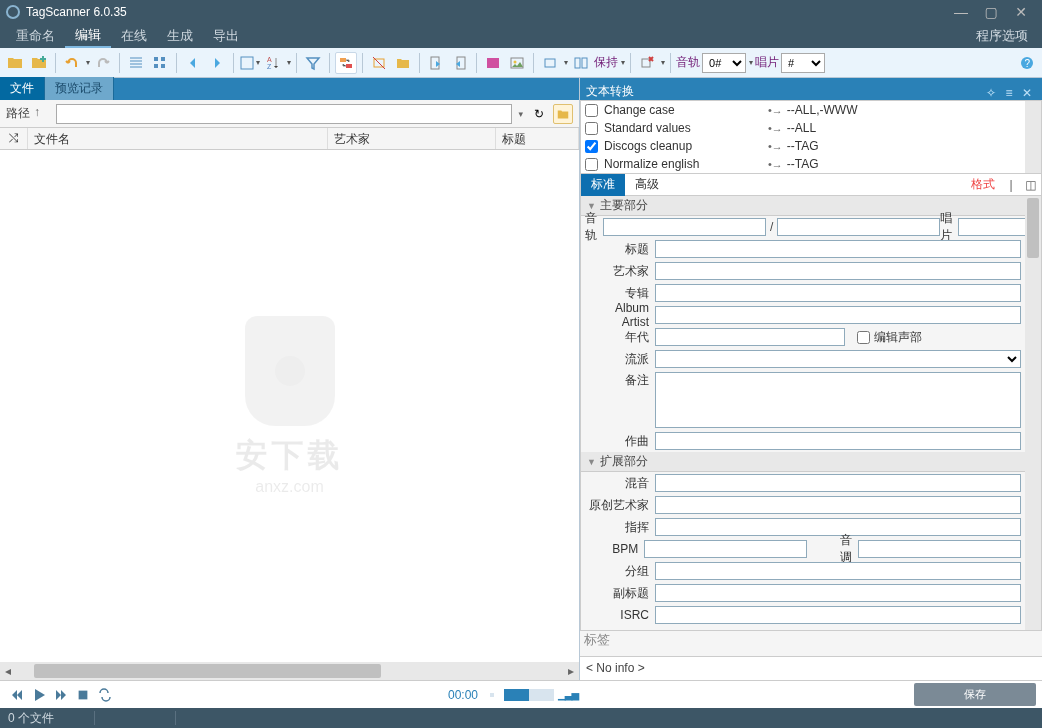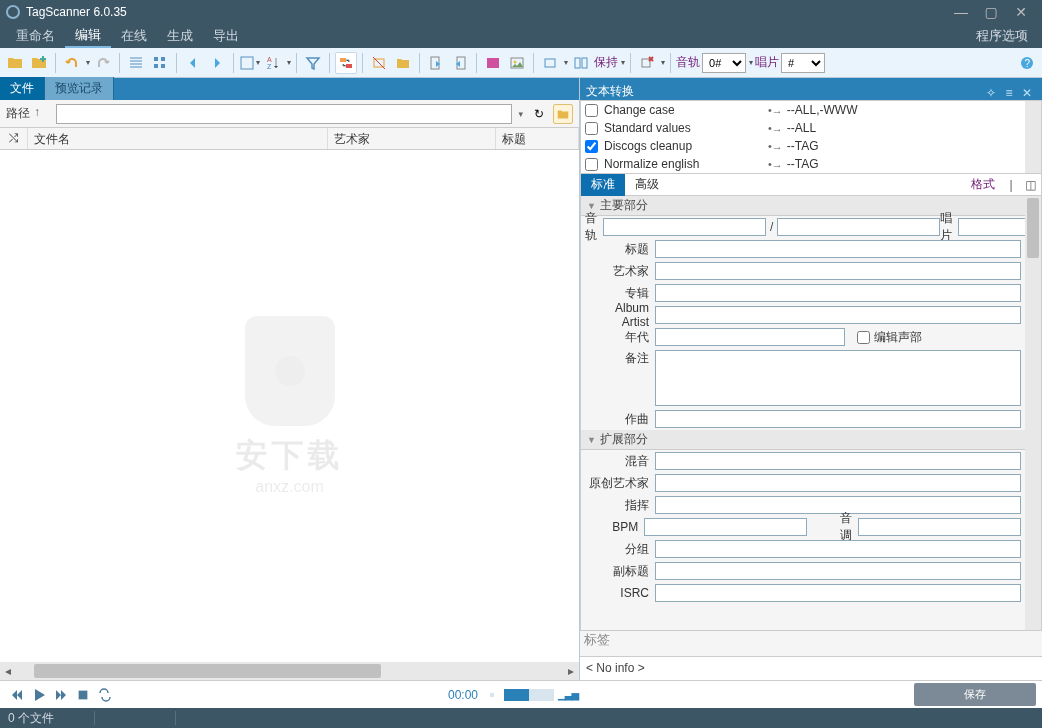--- a/index.html
+++ b/index.html
@@ -73,21 +73,21 @@
 .tfrow .name { width: 160px; font-size: 12px; color: #333; }
 .tfrow .arrow2 { color: #666; margin: 0 4px; font-size: 11px; }
 .tfrow .target { font-size: 12px; color: #333; }
 .transforms .vscroll { position: absolute; right: 0; top: 0; bottom: 0; width: 16px; background: #e8e8e8; }
 
 
 .edtabs { background: #fff; height: 22px; display: flex; align-items: center; border: 1px solid #ccc; border-top: none; }
 .edtab { padding: 3px 10px; font-size: 12px; cursor: pointer; color: #333; }
 .edtab.active { background: #0d6fb0; color: #fff; }
 .edtabs .spacer { flex: 1; }
-.edtabs .rightlink { color: #701a75; padding: 0 6px; cursor: pointer; }
+.edtabs .rightlink { color: #ef4444; padding: 0 6px; cursor: pointer; }
 .edtabs .ricon { width: 20px; text-align: center; cursor: pointer; color: #666; }
 
 
 .editor { flex: 1; background: #f5f5f5; border: 1px solid #ccc; border-top: none; overflow: hidden; position: relative; }
 .editor .vscroll { position: absolute; right: 0; top: 0; bottom: 0; width: 16px; background: #e8e8e8; }
 .editor .vscroll .thumb { background: #c0c0c0; width: 12px; margin: 2px; height: 60px; border-radius: 2px; }
 .edcontent { height: 100%; overflow: hidden; padding-right: 16px; }
 
 .sechdr { background: #e8e8e8; height: 20px; display: flex; align-items: center; padding: 0 6px; font-size: 12px; color: #444; border-bottom: 1px solid #ccc; }
 .sechdr .tri { margin-right: 4px; font-size: 9px; color: #888; }
@@ -429,20 +429,24 @@
             <input type="text" style="">
           </div>
         <div class="fieldrow">
           <span class="lbl">年代</span>
           <input type="text" style="flex: 0 0 190px;">
           <span style="width:12px"></span>
           <input type="checkbox" style="">
           <span class="chklbl">编辑声部</span>
           <span class="gap"></span>
         </div>
+        <div class="fieldrow">
+            <span class="lbl">流派</span>
+            <select><option></option></select>
+          </div>
         <div class="fieldrow" style="height:60px;align-items:flex-start;padding-top:2px">
             <span class="lbl">备注</span>
             <textarea style=""></textarea>
           </div>
         <div class="fieldrow">
             <span class="lbl">作曲</span>
             <input type="text" style="">
           </div>
 
         <div class="sechdr">

